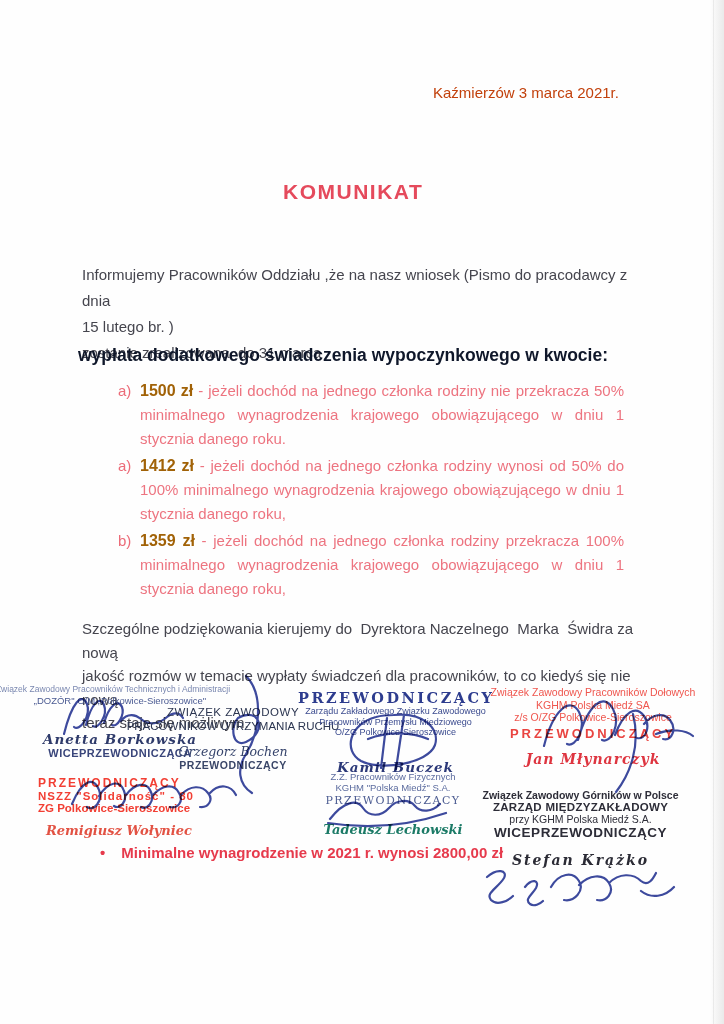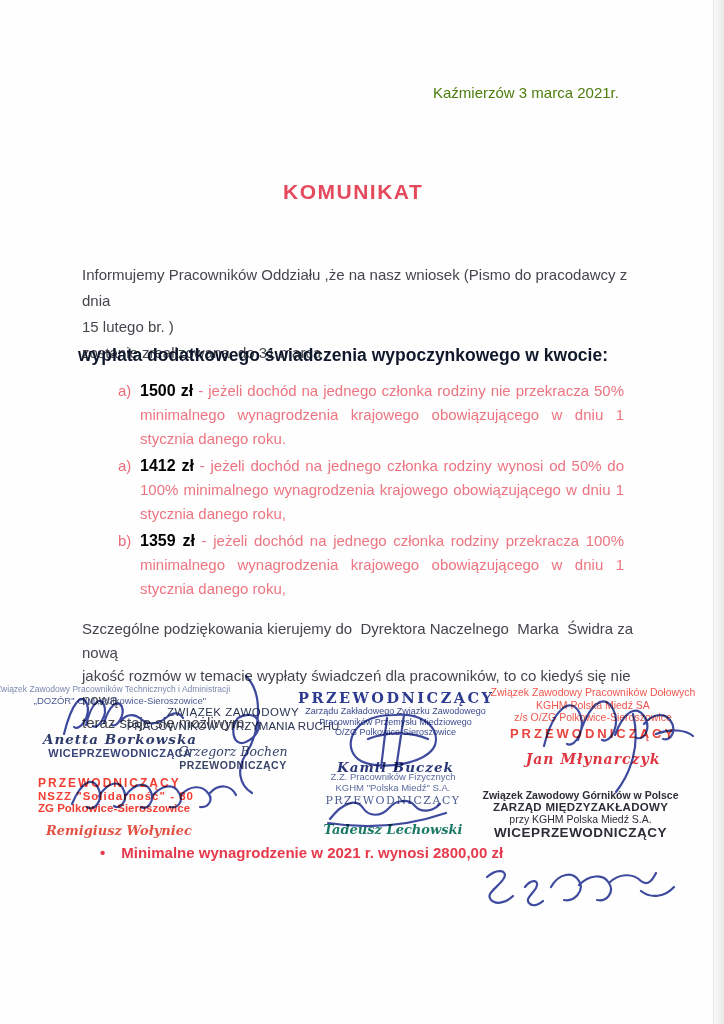--- a/index.html
+++ b/index.html
@@ -7,35 +7,35 @@
   .page {
     position:relative; width:724px; height:1024px; margin:0 auto;
     background:#fefefe; overflow:hidden;
     font-family:"Liberation Sans", sans-serif;
     color:#45454e;
   }
   .scan-edge { position:absolute; top:0; right:0; bottom:0; width:14px;
     background:linear-gradient(to right, rgba(130,130,130,0), rgba(130,130,130,.16)); }
   .scan-line { position:absolute; top:0; bottom:0; right:10px; width:1px; background:rgba(140,140,140,.14); }
 
-  .dateline { position:absolute; left:433px; top:84px; font-size:15px; color:#4d7c0f; }
+  .dateline { position:absolute; left:433px; top:84px; font-size:15px; color:#c2410c; }
   .doc-title { position:absolute; left:283px; top:180px; font-size:21px; font-weight:bold;
     letter-spacing:1.5px; color:#e54a5c; }
 
   .intro { position:absolute; left:82px; top:262px; width:560px; font-size:15px; line-height:26px; color:#45454e; }
   .pre { white-space:pre-wrap; }
 
   .red-heading { position:absolute; left:78px; top:345px; font-size:17.5px; font-weight:bold; color:#0f172a; }
 
   .benefit-list { position:absolute; left:118px; top:379px; width:506px; list-style:none; }
   .benefit { position:relative; padding-left:22px; margin-bottom:3px; color:#ed7480;
     font-size:15px; line-height:24px; }
   .b-marker { position:absolute; left:0; top:0; color:#ec6b78; }
   .b-text { text-align:justify; }
-  .b-amount { font-weight:bold; font-size:16px; color:#000000; }
+  .b-amount { font-weight:bold; font-size:16px; color:#a16207; }
 
   .thanks { position:absolute; left:82px; top:617px; width:570px; font-size:15px; line-height:23.5px; color:#45454e; }
 
   
   .sig-block { position:absolute; }
   .sig-svg { position:absolute; mix-blend-mode:multiply; opacity:.92; }
   .sig-svg path { fill:none; stroke:#2c3a96; stroke-width:2.2; stroke-linecap:round; stroke-linejoin:round; }
 
   .blk-dozor { left:0; top:684px; width:240px; text-align:center; }
   .blk-dozor .org1 { font-size:8.5px; color:#6272a2; opacity:.85; white-space:nowrap; margin-left:-14px; }
@@ -189,20 +189,21 @@
       <path d="M6 26 C20 8 33 6 39 15 C45 24 57 24 65 15 C73 6 85 6 91 13 C97 20 108 19 116 11 M4 30 C42 36 84 33 122 20"></path>
     </svg>
     <div class="sname">Tadeusz Lechowski</div>
   </div>
 
   <div class="sig-block blk-gornikow">
     <div class="org1">Związek Zawodowy Górników w Polsce</div>
     <div class="org2">ZARZĄD MIĘDZYZAKŁADOWY</div>
     <div class="org3">przy KGHM Polska Miedź S.A.</div>
     <div class="srole">WICEPRZEWODNICZĄCY</div>
+    <div class="sname">Stefan Krążko</div>
     <svg class="sig-svg" style="left:2px; top:74px;" width="205" height="50" viewBox="0 0 205 50">
       <path d="M12 14 C22 5 33 7 29 15 C23 25 10 30 16 37 C22 43 33 38 38 33 M50 24 C57 15 65 17 61 25 C57 32 49 36 55 41 C59 44 65 41 68 38 M76 24 C84 10 98 8 104 18 C110 28 99 39 89 37 M104 22 C114 12 128 10 134 20 C140 30 131 39 122 37 M134 20 C144 10 158 10 166 18 C173 24 178 16 181 10 M166 28 C176 36 190 34 199 24"></path>
     </svg>
   </div>
 
   <div class="min-note">
     <span class="bullet">•</span>
     <span class="note-text">Minimalne wynagrodzenie w 2021 r. wynosi 2800,00 zł</span>
   </div>
 

